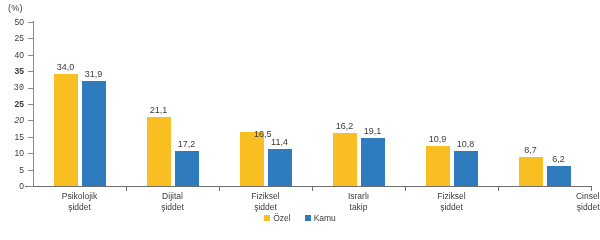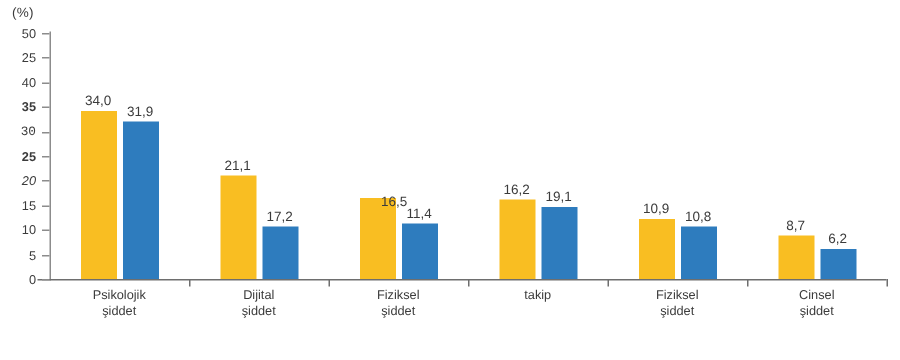--- a/index.html
+++ b/index.html
@@ -221,26 +221,37 @@
       </div>
       <div class="cat-label" style="left: 117.5px;">
         <div>Dijital</div>
         <div>şiddet</div>
       </div>
       <div class="cat-label" style="left: 210.5px; text-align: center;">
         <div>Fiziksel</div>
         <div>şiddet</div>
       </div>
       <div class="cat-label" style="left: 303.5px;">
+        <div>Israrlı</div>
         <div>takip</div>
       </div>
       <div class="cat-label" style="left: 396.5px;">
         <div>Fiziksel</div>
         <div>şiddet</div>
       </div>
-      <div class="cat-label" style="left: 489.5px;">
+      <div class="cat-label" style="left: 489.5px; text-align: right;">
         <div>Cinsel</div>
         <div>şiddet</div>
       </div>
     </div>
 
+  <div id="legend">
+      <div class="legend-item">
+        <span class="legend-swatch ozel" style="background: rgb(249, 190, 34);"></span>
+        <span>Özel</span>
+      </div>
+      <div class="legend-item">
+        <span class="legend-swatch kamu" style="background: rgb(46, 124, 190);"></span>
+        <span>Kamu</span>
+      </div>
+    </div>
 
 </div>
 
 </body></html>

